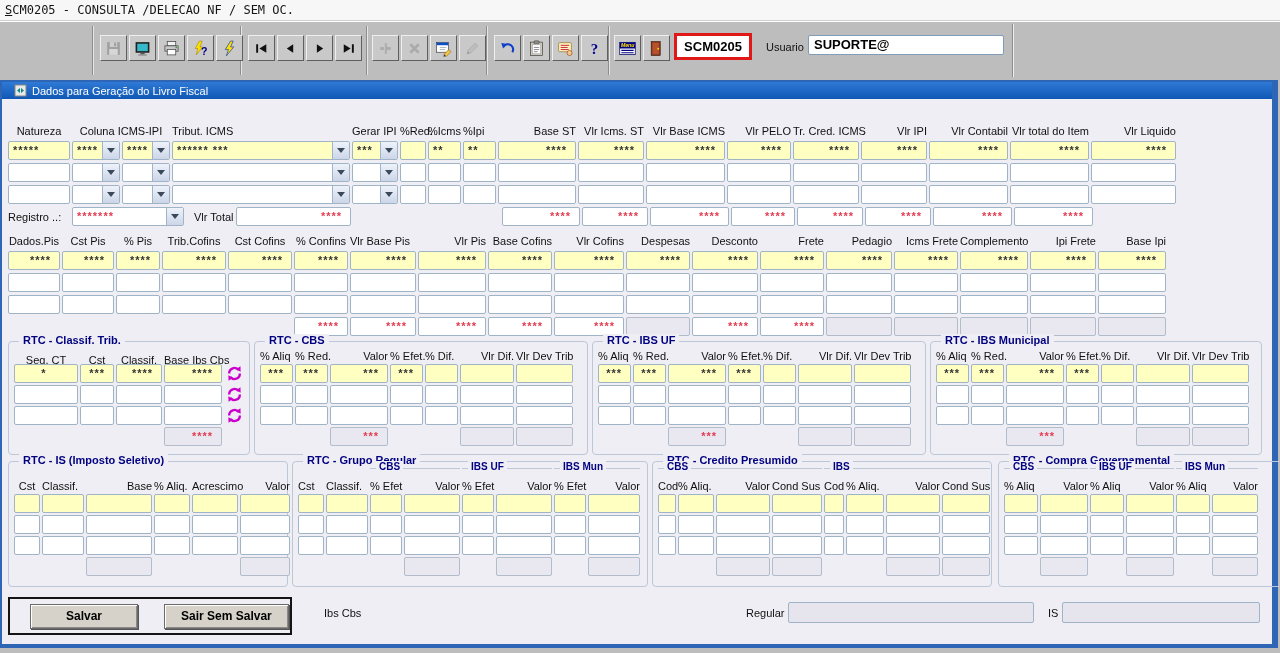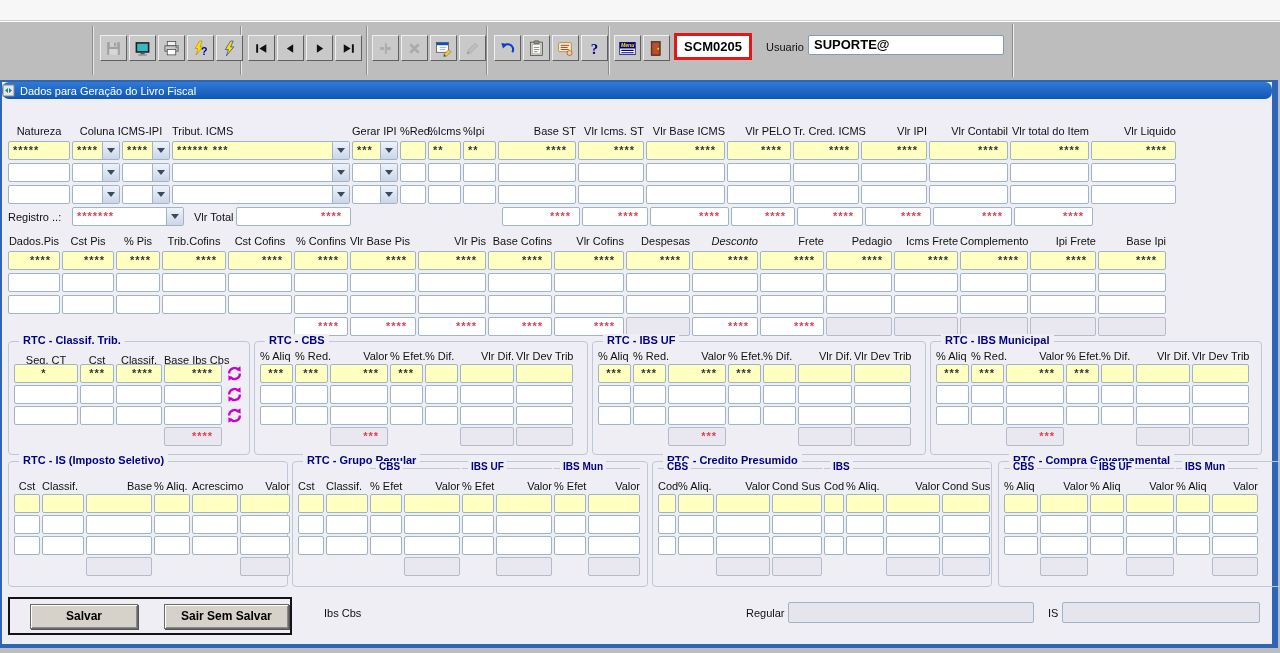--- a/index.html
+++ b/index.html
@@ -21,21 +21,21 @@
   .tbtn.dis svg{opacity:.5;filter:grayscale(1);}
   #scm-box{position:absolute;left:674px;top:11px;width:72px;height:21px;background:#ffffff;border:3px solid #e01818;
            color:#000;font-weight:bold;font-size:13px;display:flex;align-items:center;justify-content:center;}
   #usuario-label{position:absolute;left:766px;top:19px;font-size:11px;color:#111;}
   #usuario-field{position:absolute;left:808px;top:13px;width:196px;height:20px;background:#fff;border:1px solid #7f9db9;
                  font-weight:bold;font-size:13px;padding:1px 5px;box-sizing:border-box;border-radius:2px;}
   
   #frame{position:absolute;top:80px;left:0;width:1270px;height:562px;background:#efeef4;
          border:2px solid #2e66b5;border-right-width:6px;border-bottom-width:4px;}
   #ptitle{position:absolute;top:0;left:0;right:0;height:17px;background:linear-gradient(#2f7ad6,#0f57b4);
-          color:#fff;display:flex;align-items:center;gap:5px;padding-left:0;font-size:11px;border-radius:7px;}
+          color:#fff;display:flex;align-items:center;gap:5px;padding-left:12px;font-size:11px;}
   #content{position:absolute;top:17px;left:0;right:0;bottom:0;background:#efeef4;}
   #item-line{position:absolute;top:2px;left:6px;font-weight:bold;font-size:12px;color:#000080;white-space:nowrap;}
   
   .row{position:absolute;display:flex;gap:2px;align-items:center;}
   .hlbl{font-size:11px;color:#101010;white-space:nowrap;overflow:visible;display:inline-block;}
   .ra{text-align:right;} .ca{text-align:center;}
   .f{height:19px;background:#fff;border:1px solid #a0b4c8;border-radius:2px;box-sizing:border-box;
      display:flex;align-items:stretch;overflow:hidden;flex:none;}
   .f .v{flex:1;padding:0 4px;line-height:17px;white-space:nowrap;overflow:hidden;
         font-weight:bold;color:#333;letter-spacing:1px;}
@@ -68,20 +68,21 @@
         padding:0 16px;display:flex;align-items:center;color:#000;}
   .flabel{position:absolute;top:10px;font-size:11px;color:#101010;white-space:nowrap;}
   .ffield{position:absolute;top:5px;height:21px;background:#e6e4ec;border:1px solid #a0b4c8;border-radius:2px;
           box-sizing:border-box;display:flex;align-items:center;overflow:hidden;}
   .ffield span{padding:0 4px;font-size:10px;color:#202020;white-space:nowrap;}
 </style>
 </head>
 <body>
 
 <div id="titlebar">
+  <span class="t">SCM0205 - CONSULTA /DELECAO NF / SEM OC.</span>
   <span id="menu-window">Window</span>
 </div>
 
 <div id="toolbar">
   <div class="tb-sep" style="left:92px"></div>
   <div class="tb-sep" style="left:240px"></div>
   <div class="tb-sep" style="left:366px"></div>
   <div class="tb-sep" style="left:486px"></div>
   <div class="tb-sep" style="left:608px"></div>
   <div class="tb-end"></div>
@@ -513,21 +514,21 @@
         <span class="hlbl ca" style="width: 52px;">Cst Pis</span>
         <span class="hlbl ca" style="width: 44px;">% Pis</span>
         <span class="hlbl ca" style="width: 64px;">Trib.Cofins</span>
         <span class="hlbl ca" style="width: 64px;">Cst Cofins</span>
         <span class="hlbl ca" style="width: 54px;">% Confins</span>
         <span class="hlbl" style="width: 66px;">Vlr Base Pis</span>
         <span class="hlbl ra" style="width: 68px;">Vlr Pis</span>
         <span class="hlbl ra" style="width: 64px;">Base Cofins</span>
         <span class="hlbl ra" style="width: 70px;">Vlr Cofins</span>
         <span class="hlbl ra" style="width: 64px;">Despesas</span>
-        <span class="hlbl ra" style="width: 66px; font-style: italic;">Desconto</span>
+        <span class="hlbl ra" style="width: 66px;">Desconto</span>
         <span class="hlbl ra" style="width: 64px;">Frete</span>
         <span class="hlbl ra" style="width: 66px;">Pedagio</span>
         <span class="hlbl ra" style="width: 64px;">Icms Frete</span>
         <span class="hlbl ra" style="width: 68px;">Complemento</span>
         <span class="hlbl ra" style="width: 66px;">Ipi Frete</span>
         <span class="hlbl ra" style="width: 68px;">Base Ipi</span>
       </div>
       <div class="row" style="top: 152px; left: 6px;">
         <div class="f num yellow" style="width: 52px;">
           <span class="v">****</span>

